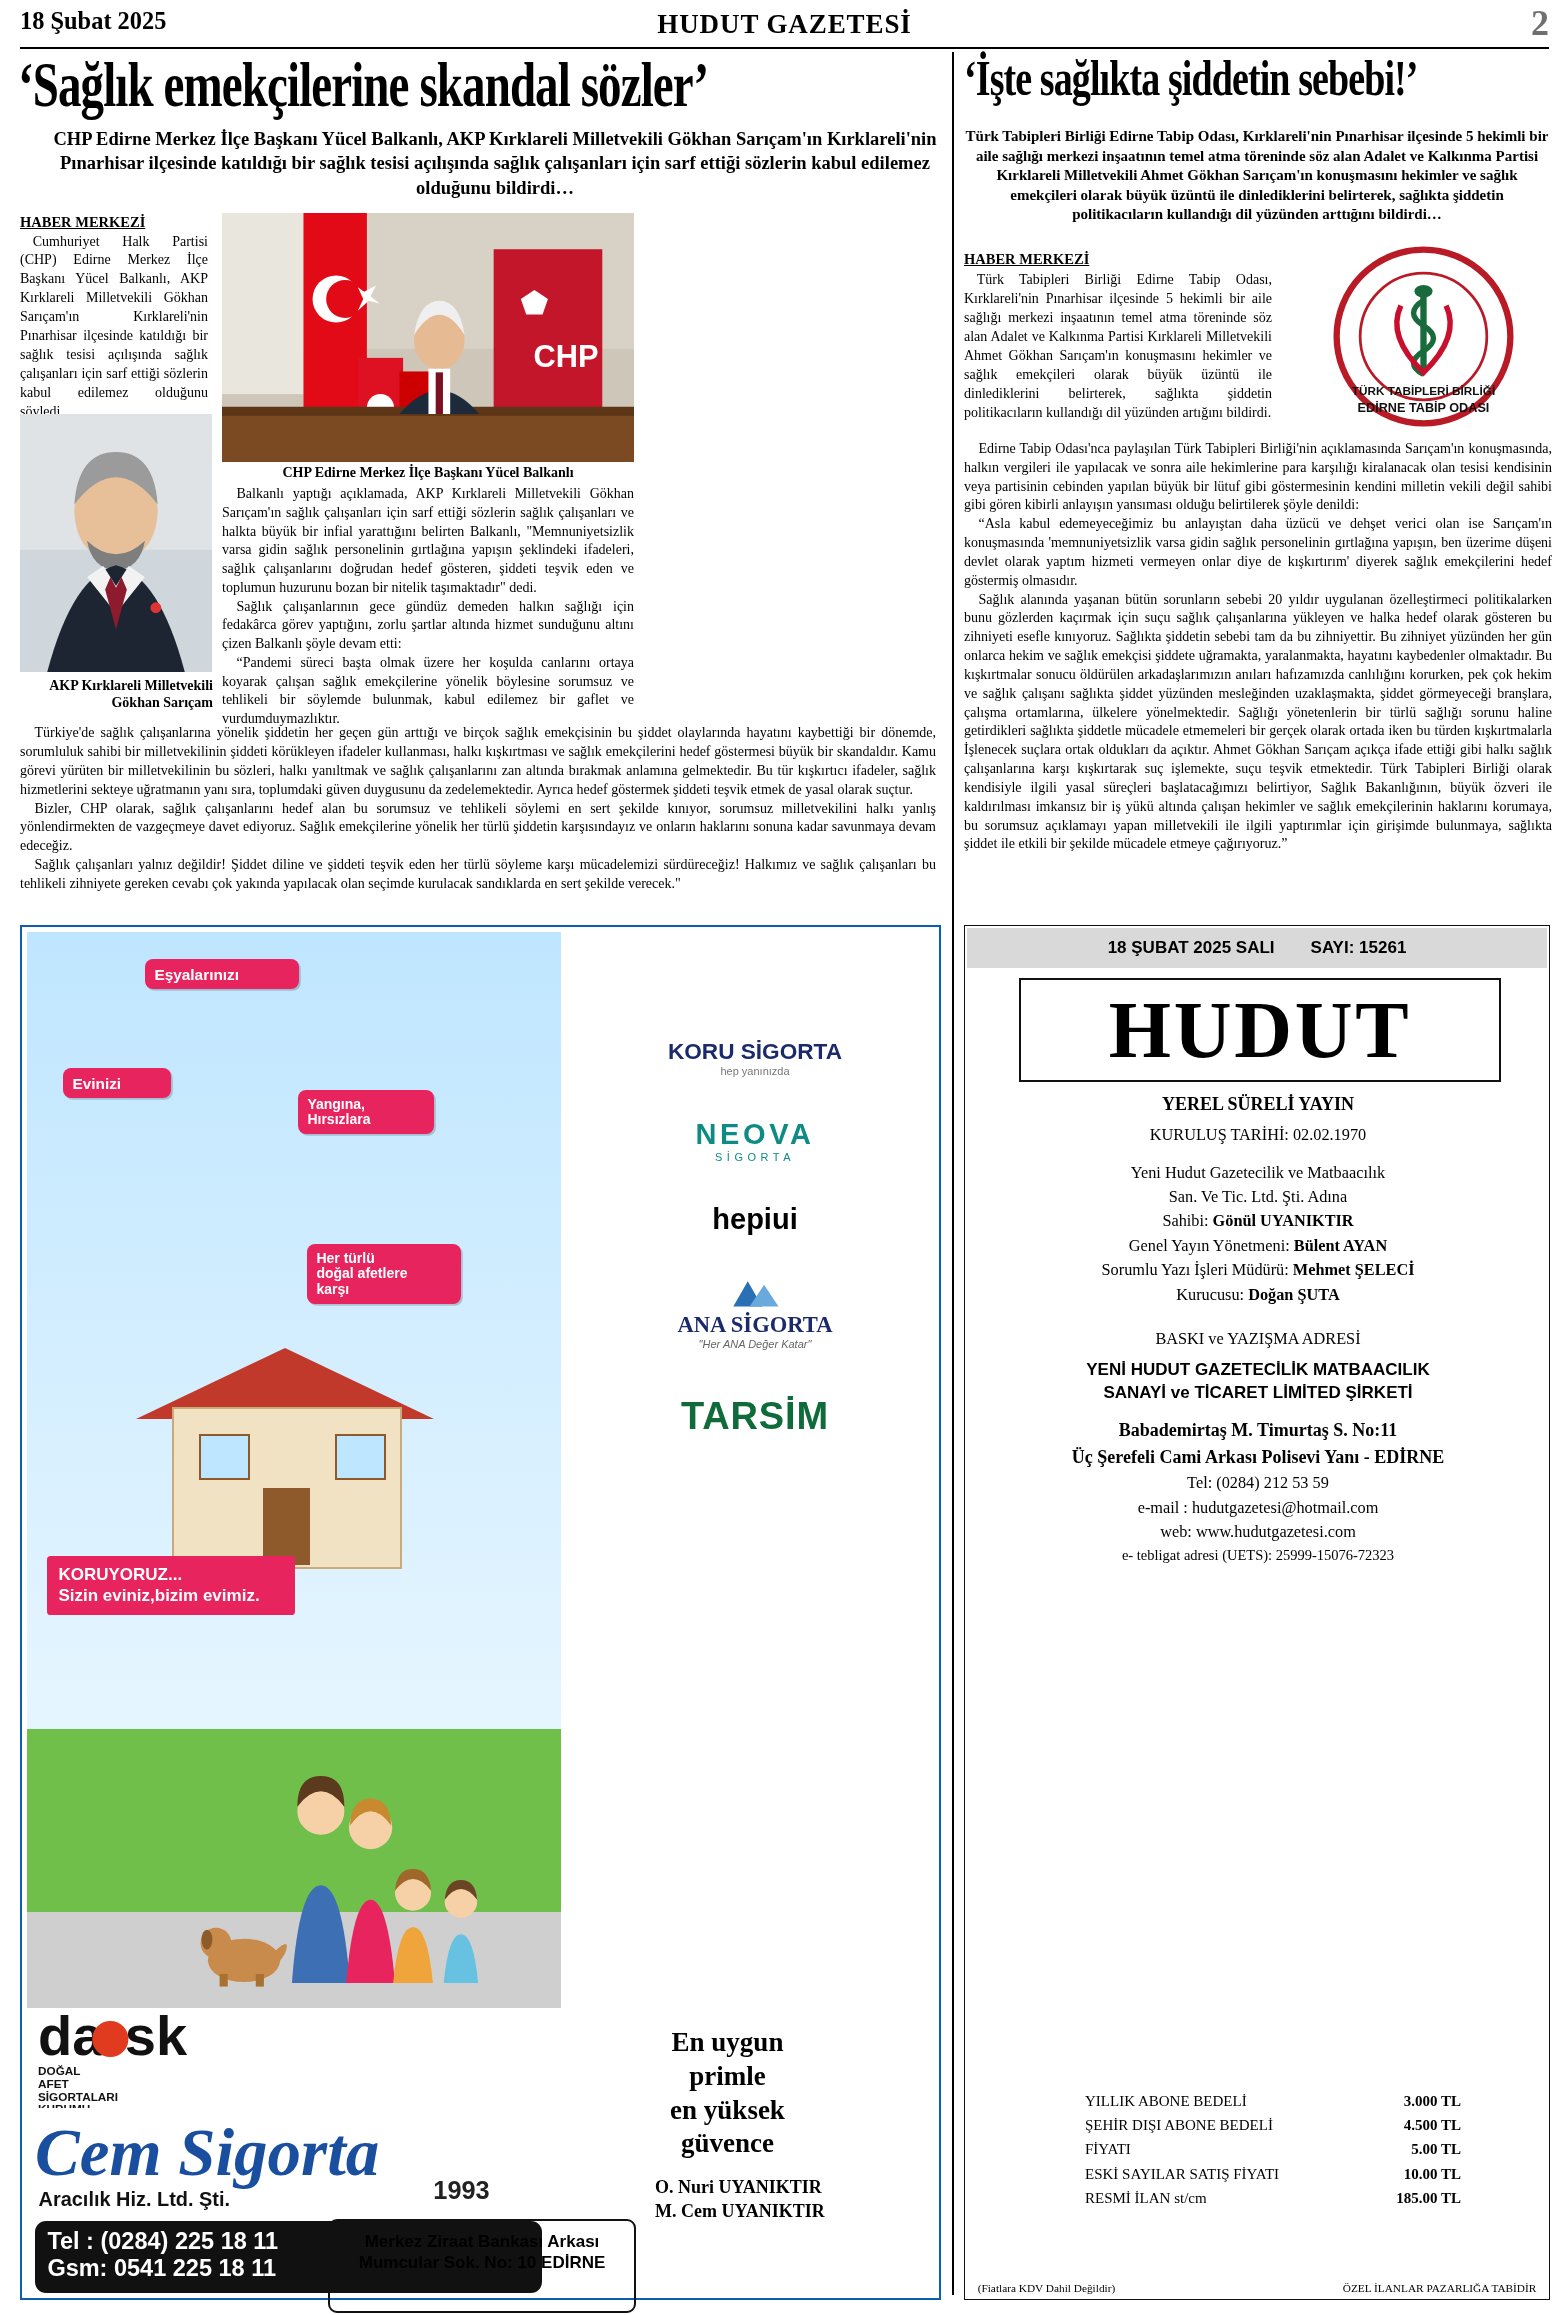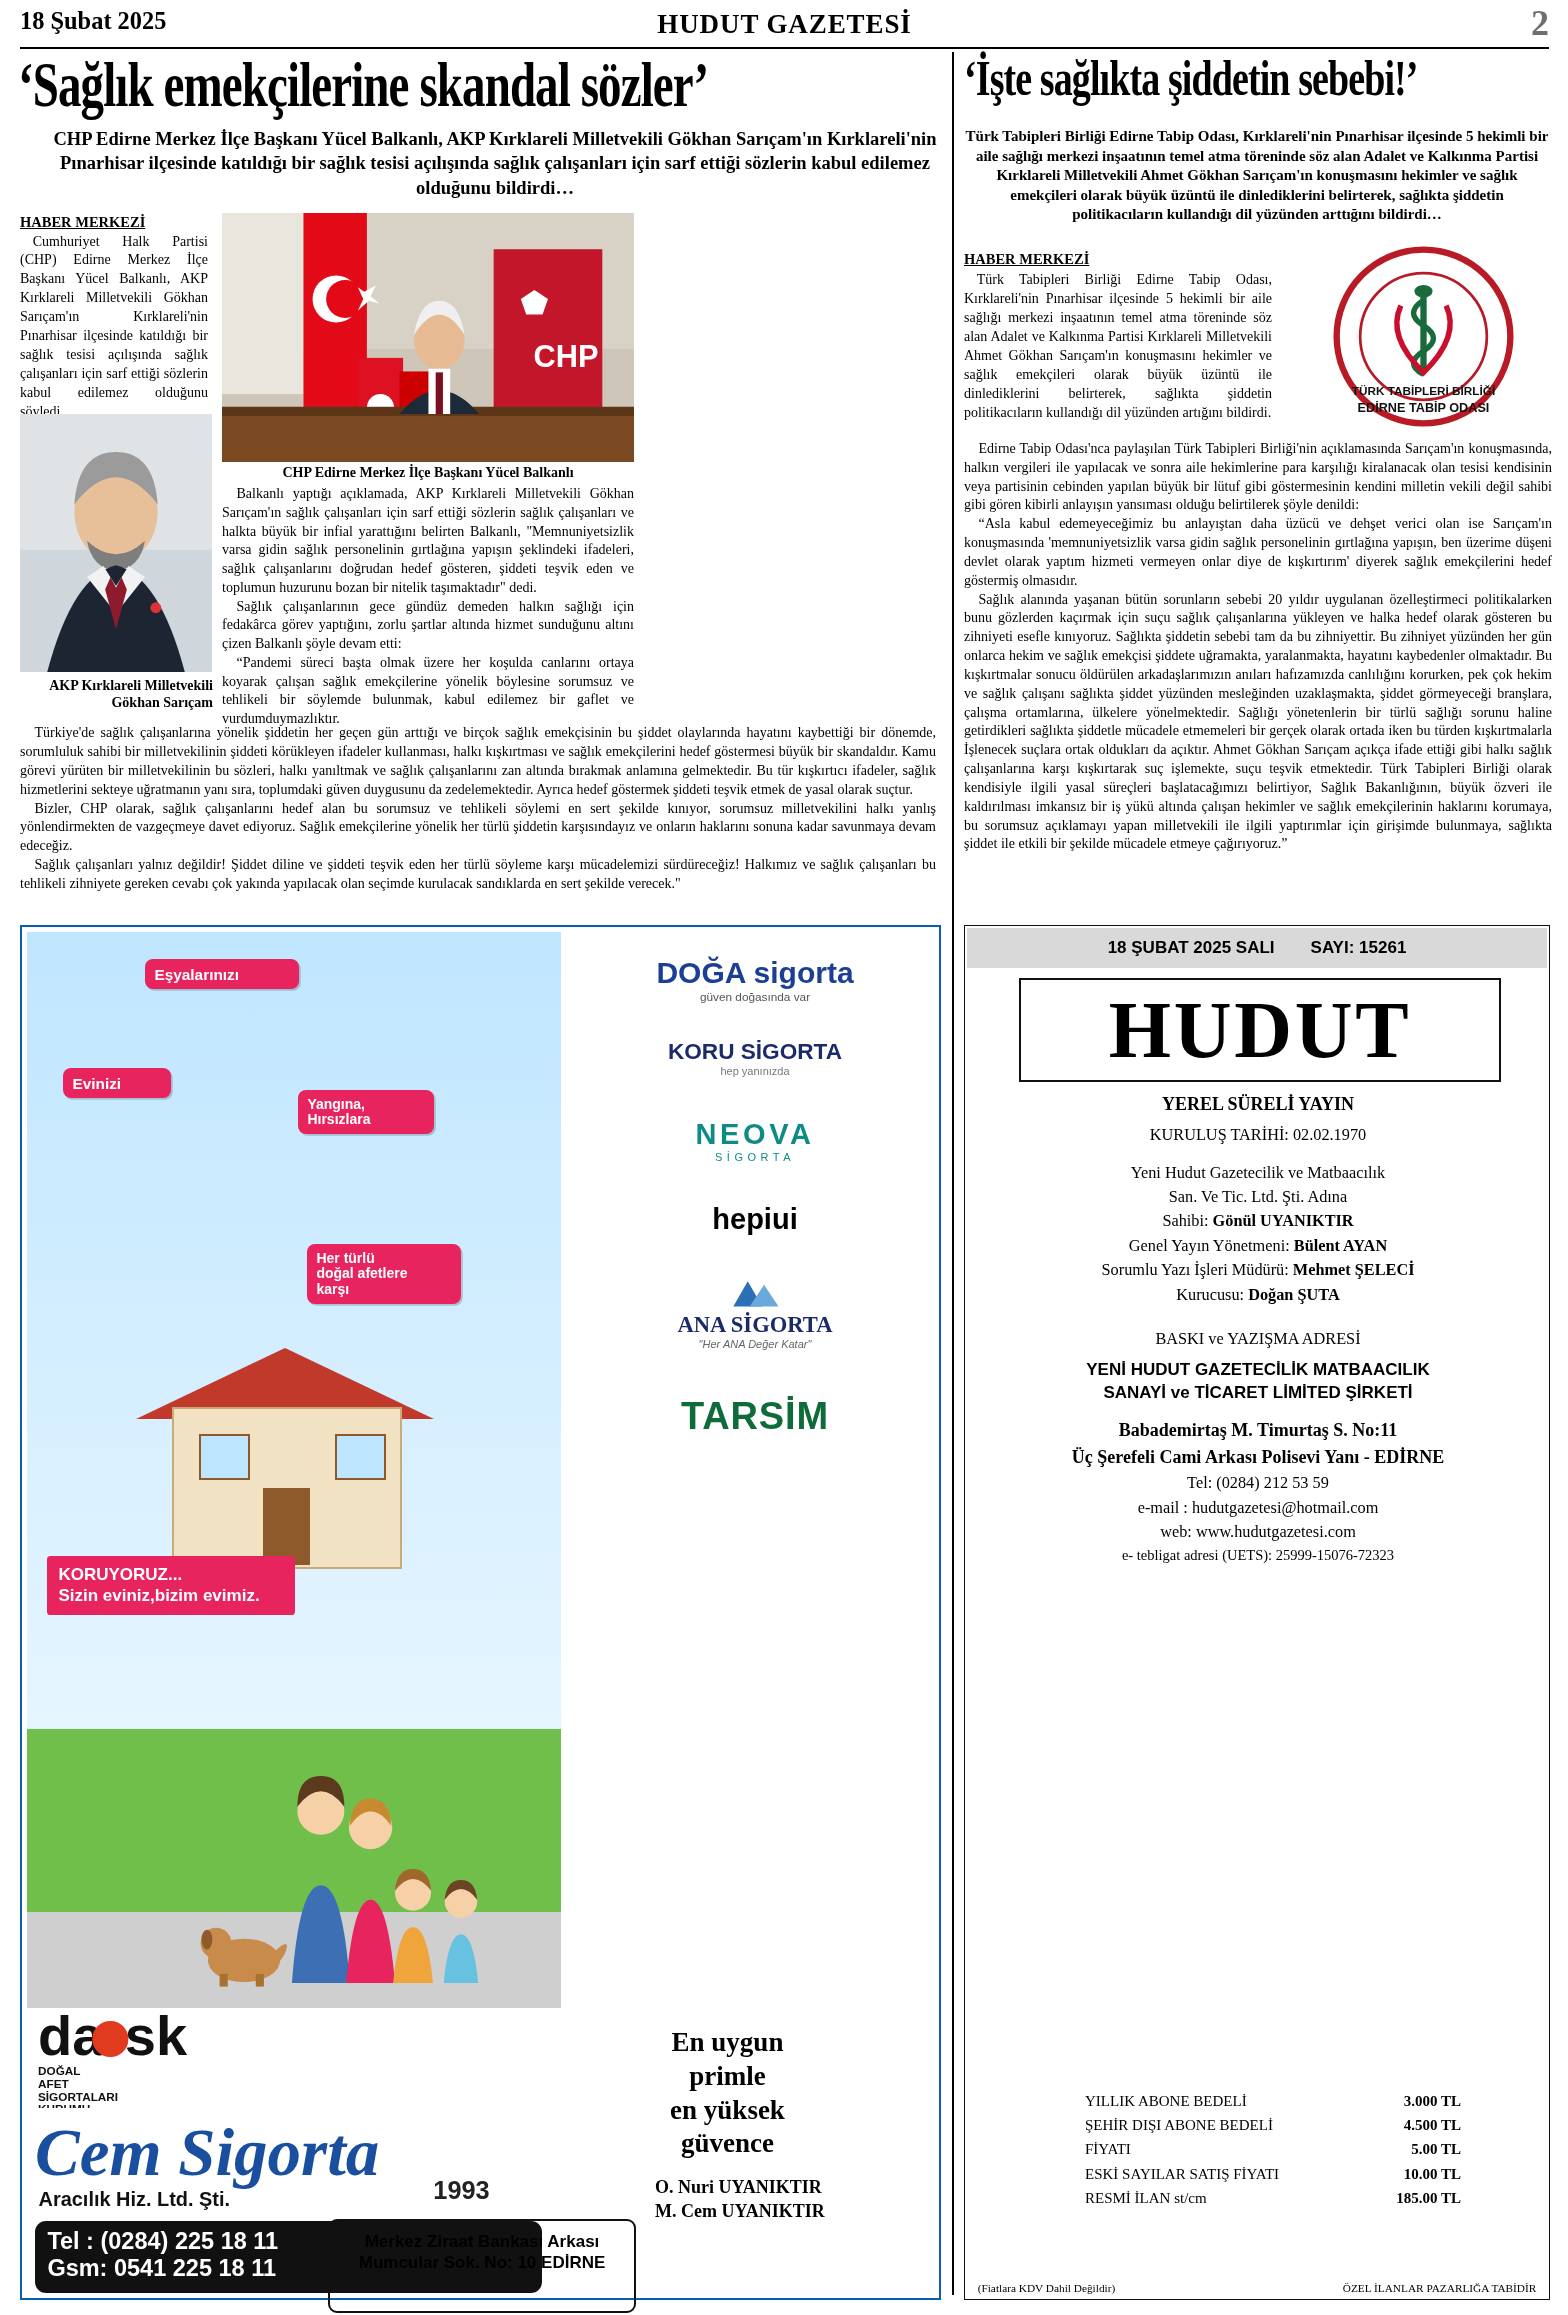--- a/index.html
+++ b/index.html
@@ -247,24 +247,20 @@
         <circle cx="80" cy="44" r="20" fill="#e03a1f"></circle>
         <text x="96" y="62" font-family="Liberation Sans, sans-serif" font-weight="bold" font-size="62" fill="#111">sk</text>
         <text x="0" y="84" font-family="Liberation Sans, sans-serif" font-weight="bold" font-size="13" fill="#111">DOĞAL</text>
         <text x="0" y="98" font-family="Liberation Sans, sans-serif" font-weight="bold" font-size="13" fill="#111">AFET</text>
         <text x="0" y="112" font-family="Liberation Sans, sans-serif" font-weight="bold" font-size="13" fill="#111">SİGORTALARI</text>
         <text x="0" y="126" font-family="Liberation Sans, sans-serif" font-weight="bold" font-size="13" fill="#111">KURUMU</text>
       </svg>
     </div>
 
     <div class="ad-right">
-      <div class="brand" style="top:23.5px;">
-        <div style="font-size:30px;font-weight:bold;color:#1c3f94;">DOĞA sigorta</div>
-        <div style="font-size:11.8px;color:#555;">güven doğasında var</div>
-      </div>
       <div class="brand" style="top:107px;">
         <div style="font-size:22.6px;font-weight:bold;color:#1b2a6b;">KORU SİGORTA</div>
         <div style="font-size:11px;color:#777;">hep yanınızda</div>
       </div>
       <div class="brand" style="top:186px;">
         <div style="font-size:29px;font-weight:bold;color:#0f8b86;letter-spacing:3.6px;">NEOVA</div>
         <div style="font-size:11px;color:#0f8b86;letter-spacing:4.5px;">SİGORTA</div>
       </div>
       <div class="brand" style="top:271px;">
         <div style="font-size:29px;font-weight:bold;color:#000000;">hepiui</div>

